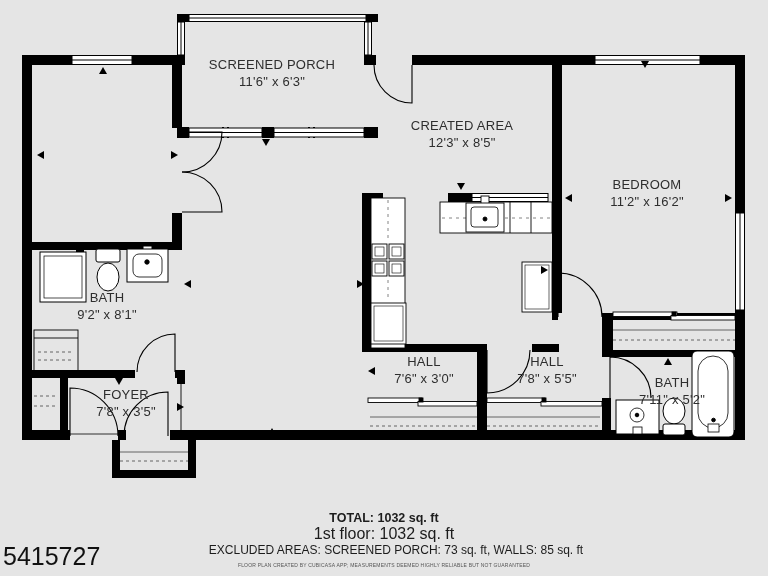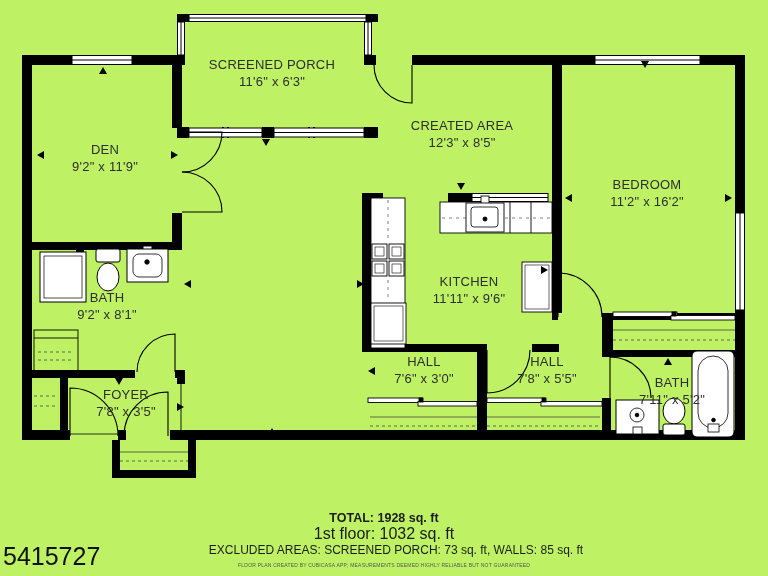--- a/index.html
+++ b/index.html
@@ -1,16 +1,16 @@
 <!DOCTYPE html>
 <html><head>
 <meta charset="utf-8">
 <style>
   html,body{margin:0;padding:0;background:#ffffff;}
-  #canvas{position:relative;width:768px;height:576px;background:#bef264;overflow:hidden;
+  #canvas{position:relative;width:768px;height:576px;background:#e5e5e5;overflow:hidden;
           font-family:"Liberation Sans","DejaVu Sans",sans-serif;}
   #plan-svg{position:absolute;left:0;top:0;}
   .room{position:absolute;transform:translate(-50%,-50%);text-align:center;white-space:nowrap;
         color:#2e2e2e;font-size:13px;line-height:1.32;letter-spacing:.25px;}
   .room .rn{font-weight:400;}
   .room .rd{font-weight:400;}
   #footer{position:absolute;left:0;right:0;top:511px;text-align:center;color:#1c1c1c;}
   #footer .f-total{font-size:12.5px;font-weight:bold;line-height:1.15;}
   #footer .f-floor{font-size:16px;line-height:1.15;}
   #footer .f-excluded{font-size:12px;line-height:1.15;margin-left:24px;}
@@ -258,36 +258,28 @@
       <polygon points="668,358 664,365 672,365"></polygon>
       <polygon points="548,270 541,266 541,274"></polygon>
       <polygon points="461,190 457,183 465,183"></polygon>
     </g>
   </svg>
 
   <div class="room" style="left:272px;top:73px">
     <div class="rn">SCREENED PORCH</div>
     <div class="rd">11'6" x 6'3"</div>
   </div>
-  <div class="room" style="left:105px;top:158px">
-    <div class="rn">DEN</div>
-    <div class="rd">9'2" x 11'9"</div>
-  </div>
   <div class="room" style="left:462px;top:134px">
     <div class="rn">CREATED AREA</div>
     <div class="rd">12'3" x 8'5"</div>
   </div>
   <div class="room" style="left:647px;top:193px">
     <div class="rn">BEDROOM</div>
     <div class="rd">11'2" x 16'2"</div>
   </div>
-  <div class="room" style="left:469px;top:290px">
-    <div class="rn">KITCHEN</div>
-    <div class="rd">11'11" x 9'6"</div>
-  </div>
   <div class="room" style="left:107px;top:306px">
     <div class="rn">BATH</div>
     <div class="rd">9'2" x 8'1"</div>
   </div>
   <div class="room" style="left:126px;top:403px">
     <div class="rn">FOYER</div>
     <div class="rd">7'8" x 3'5"</div>
   </div>
   <div class="room" style="left:424px;top:370px">
     <div class="rn">HALL</div>
@@ -296,20 +288,20 @@
   <div class="room" style="left:547px;top:370px">
     <div class="rn">HALL</div>
     <div class="rd">7'8" x 5'5"</div>
   </div>
   <div class="room" style="left:672px;top:391px">
     <div class="rn">BATH</div>
     <div class="rd">7'11" x 5'2"</div>
   </div>
 
   <div id="footer">
-    <div class="f-total">TOTAL: 1928 sq. ft</div>
+    <div class="f-total">TOTAL: 1032 sq. ft</div>
     <div class="f-floor">1st floor: 1032 sq. ft</div>
     <div class="f-excluded">EXCLUDED AREAS: SCREENED PORCH: 73 sq. ft, WALLS: 85 sq. ft</div>
     <div class="f-disclaimer">FLOOR PLAN CREATED BY CUBICASA APP; MEASUREMENTS DEEMED HIGHLY RELIABLE BUT NOT GUARANTEED</div>
   </div>
 
   <div id="listing-id">5415727</div>
 </div>
 
 </body></html>

